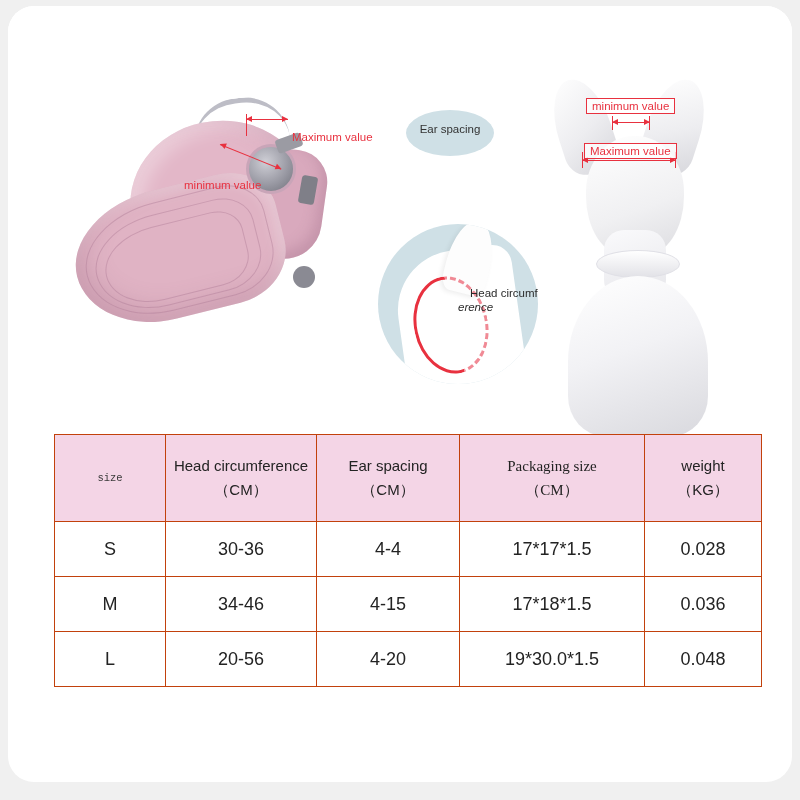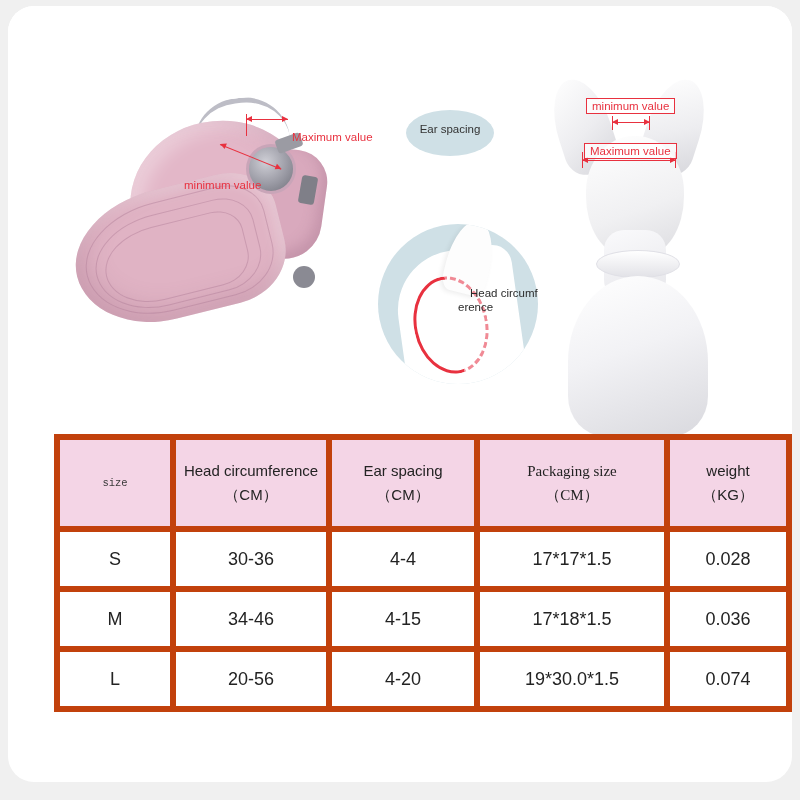--- a/index.html
+++ b/index.html
@@ -293,21 +293,21 @@
     left: 46px;
     top: 428px;
     width: 692px;
   }
   table.spec {
     width: 692px;
     border-collapse: collapse;
     table-layout: fixed;
   }
   table.spec th, table.spec td {
-    border: 6px solid #c2410c;
+    border: 1px solid #c2410c;
     text-align: center;
     color: #232323;
     font-weight: normal;
   }
   table.spec thead th {
     background: #f4d5e6;
     height: 84px;
     font-size: 15px;
     line-height: 24px;
   }
@@ -358,21 +358,21 @@
       <div class="pill"></div>
       <div class="pill-label">Ear spacing</div>
 
       <div class="closeup">
         <div class="cu-dog"></div>
         <div class="cu-ear"></div>
         <div class="cu-ring"></div>
         <div class="cu-ring-dash"></div>
       </div>
       <div class="ann-dark" style="left:450px; top:280px;margin-left:12px;">Head circumf</div>
-      <div class="ann-dark" style="left:450px; top:294px;">erence</div>
+      <div class="ann-dark" style="left:450px; top:294px;font-style:italic;">erence</div>
 
       <div class="dog">
         <div class="dog-ear ear-l"></div>
         <div class="dog-ear ear-r"></div>
         <div class="dog-head"></div>
         <div class="dog-neck"></div>
         <div class="collar"></div>
         <div class="dog-body"></div>
       </div>
 
@@ -425,20 +425,20 @@
             <td>34-46</td>
             <td>4-15</td>
             <td>17*18*1.5</td>
             <td>0.036</td>
           </tr>
           <tr>
             <td>L</td>
             <td>20-56</td>
             <td>4-20</td>
             <td>19*30.0*1.5</td>
-            <td>0.074</td>
+            <td>0.048</td>
           </tr>
         </tbody>
       </table>
     </div>
 
   </div>
 </div>
 
 </body></html>

